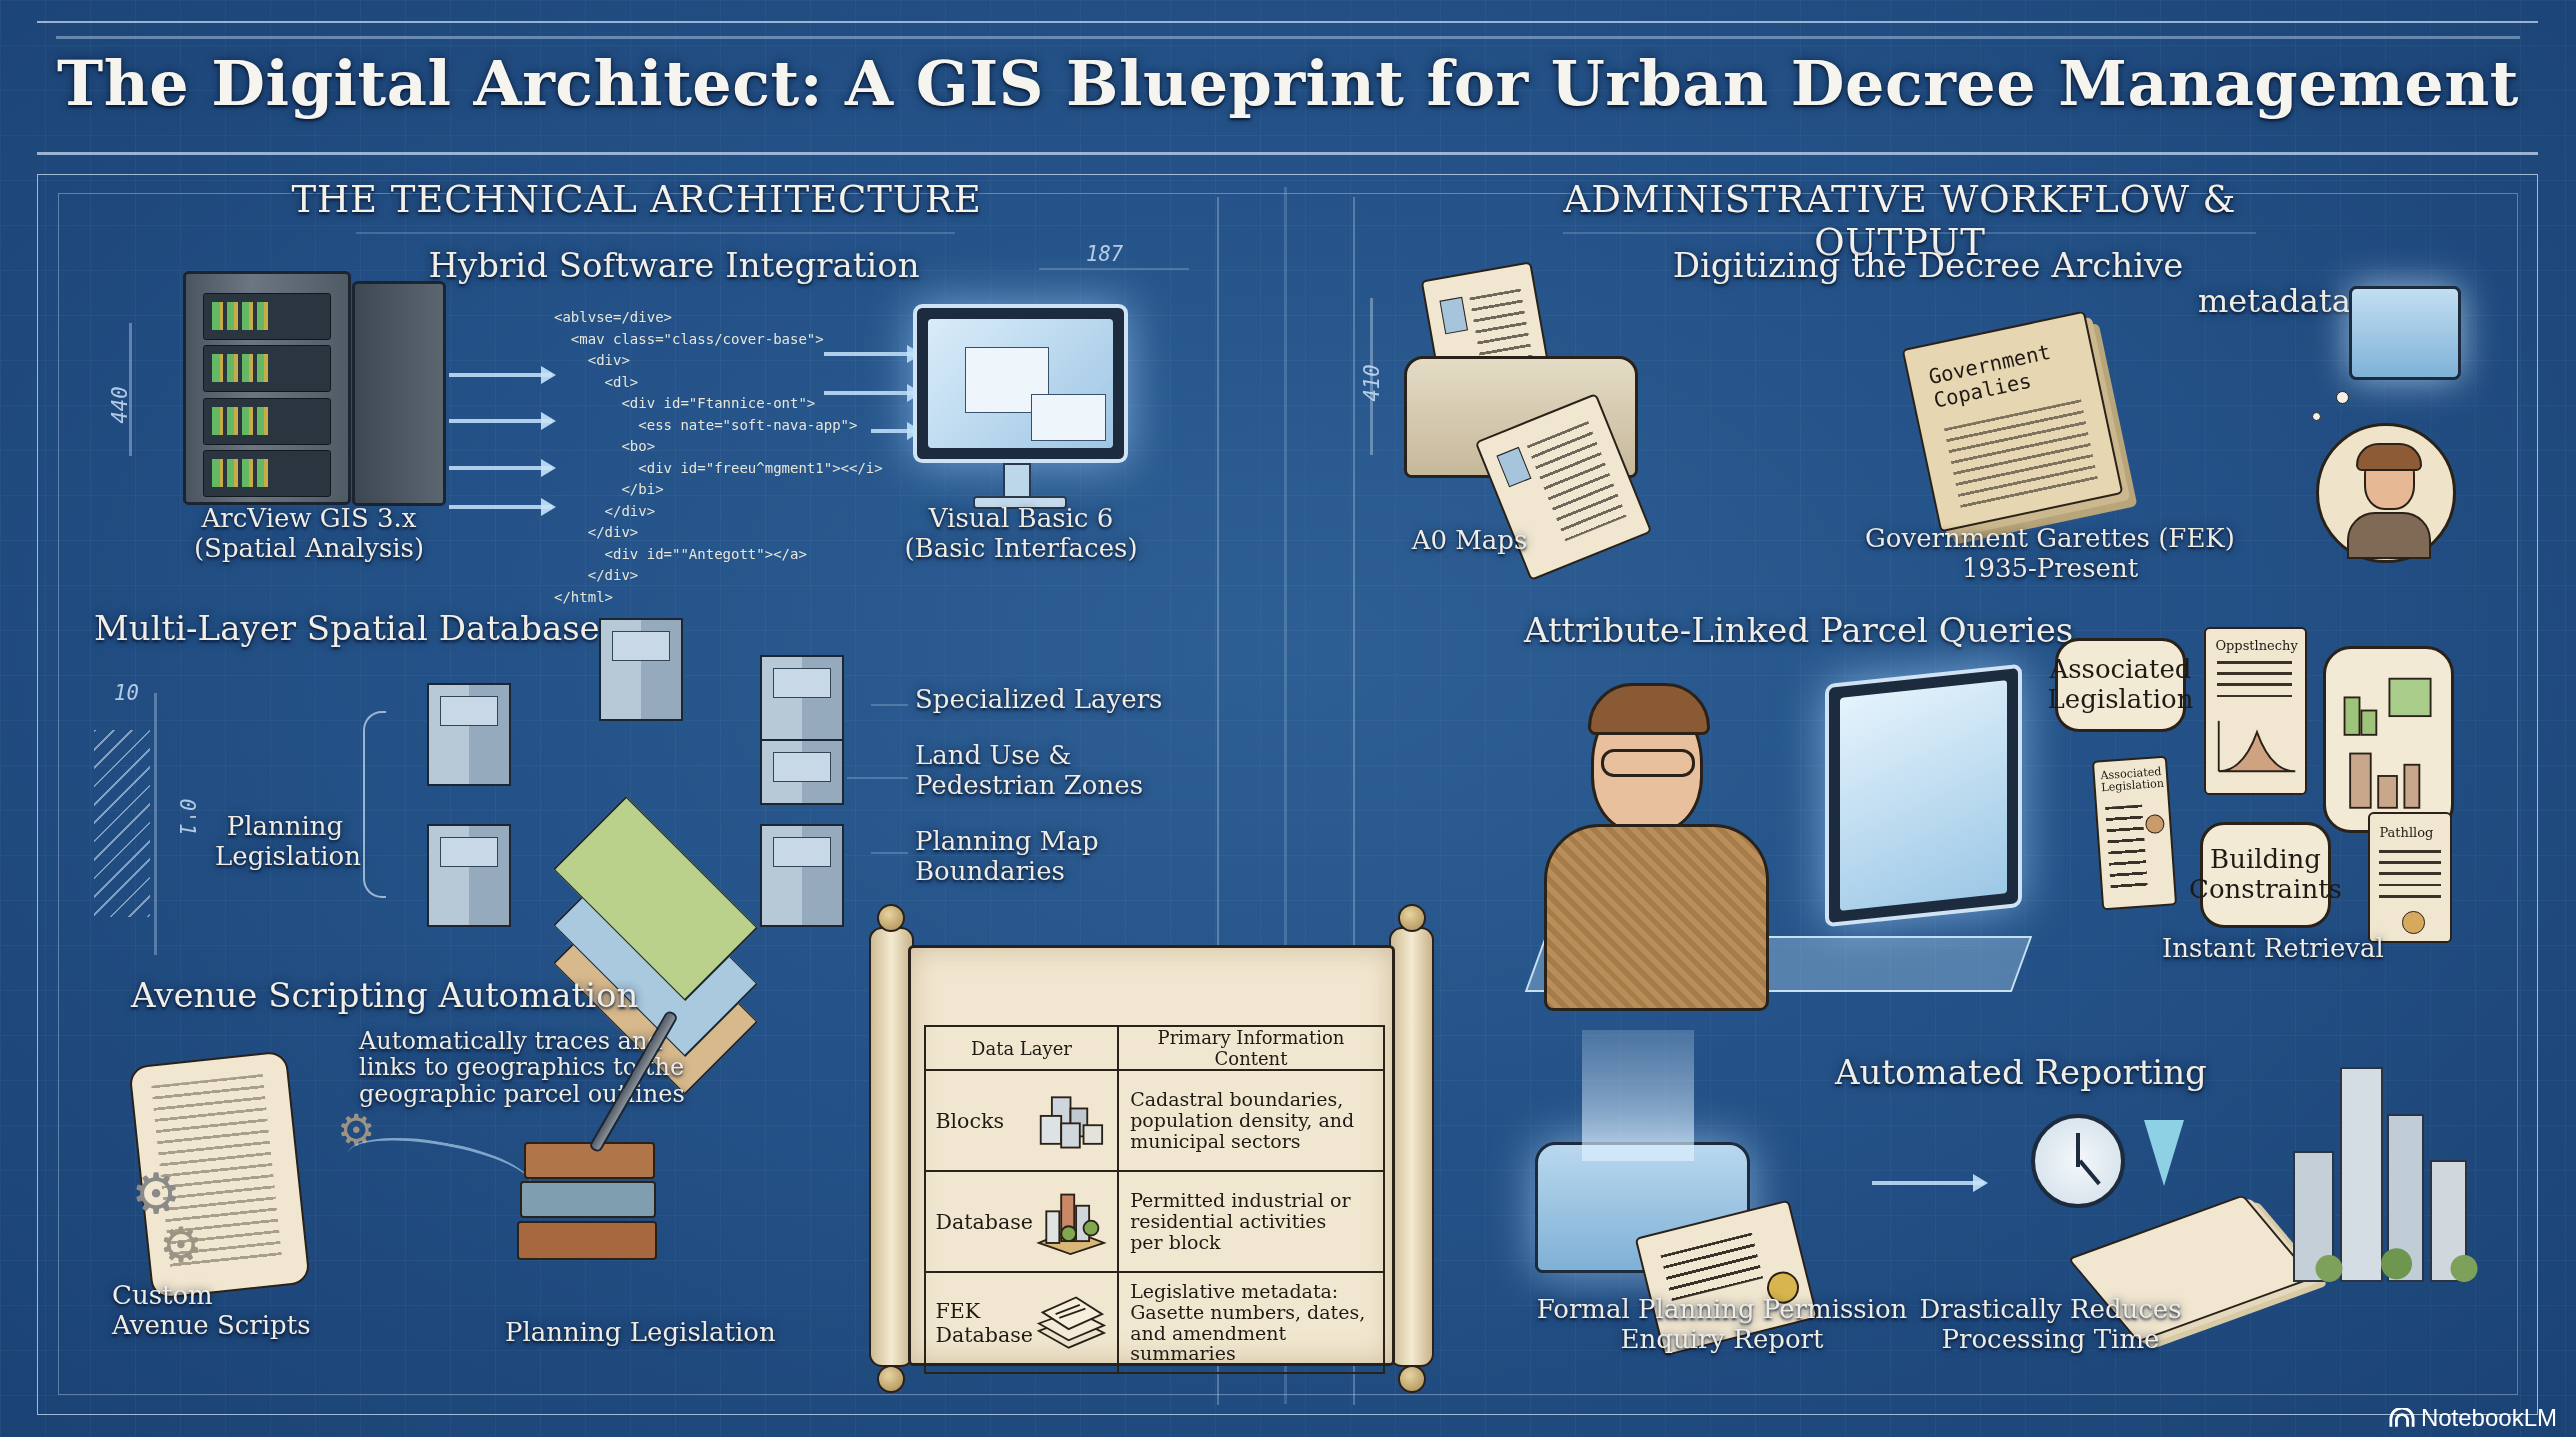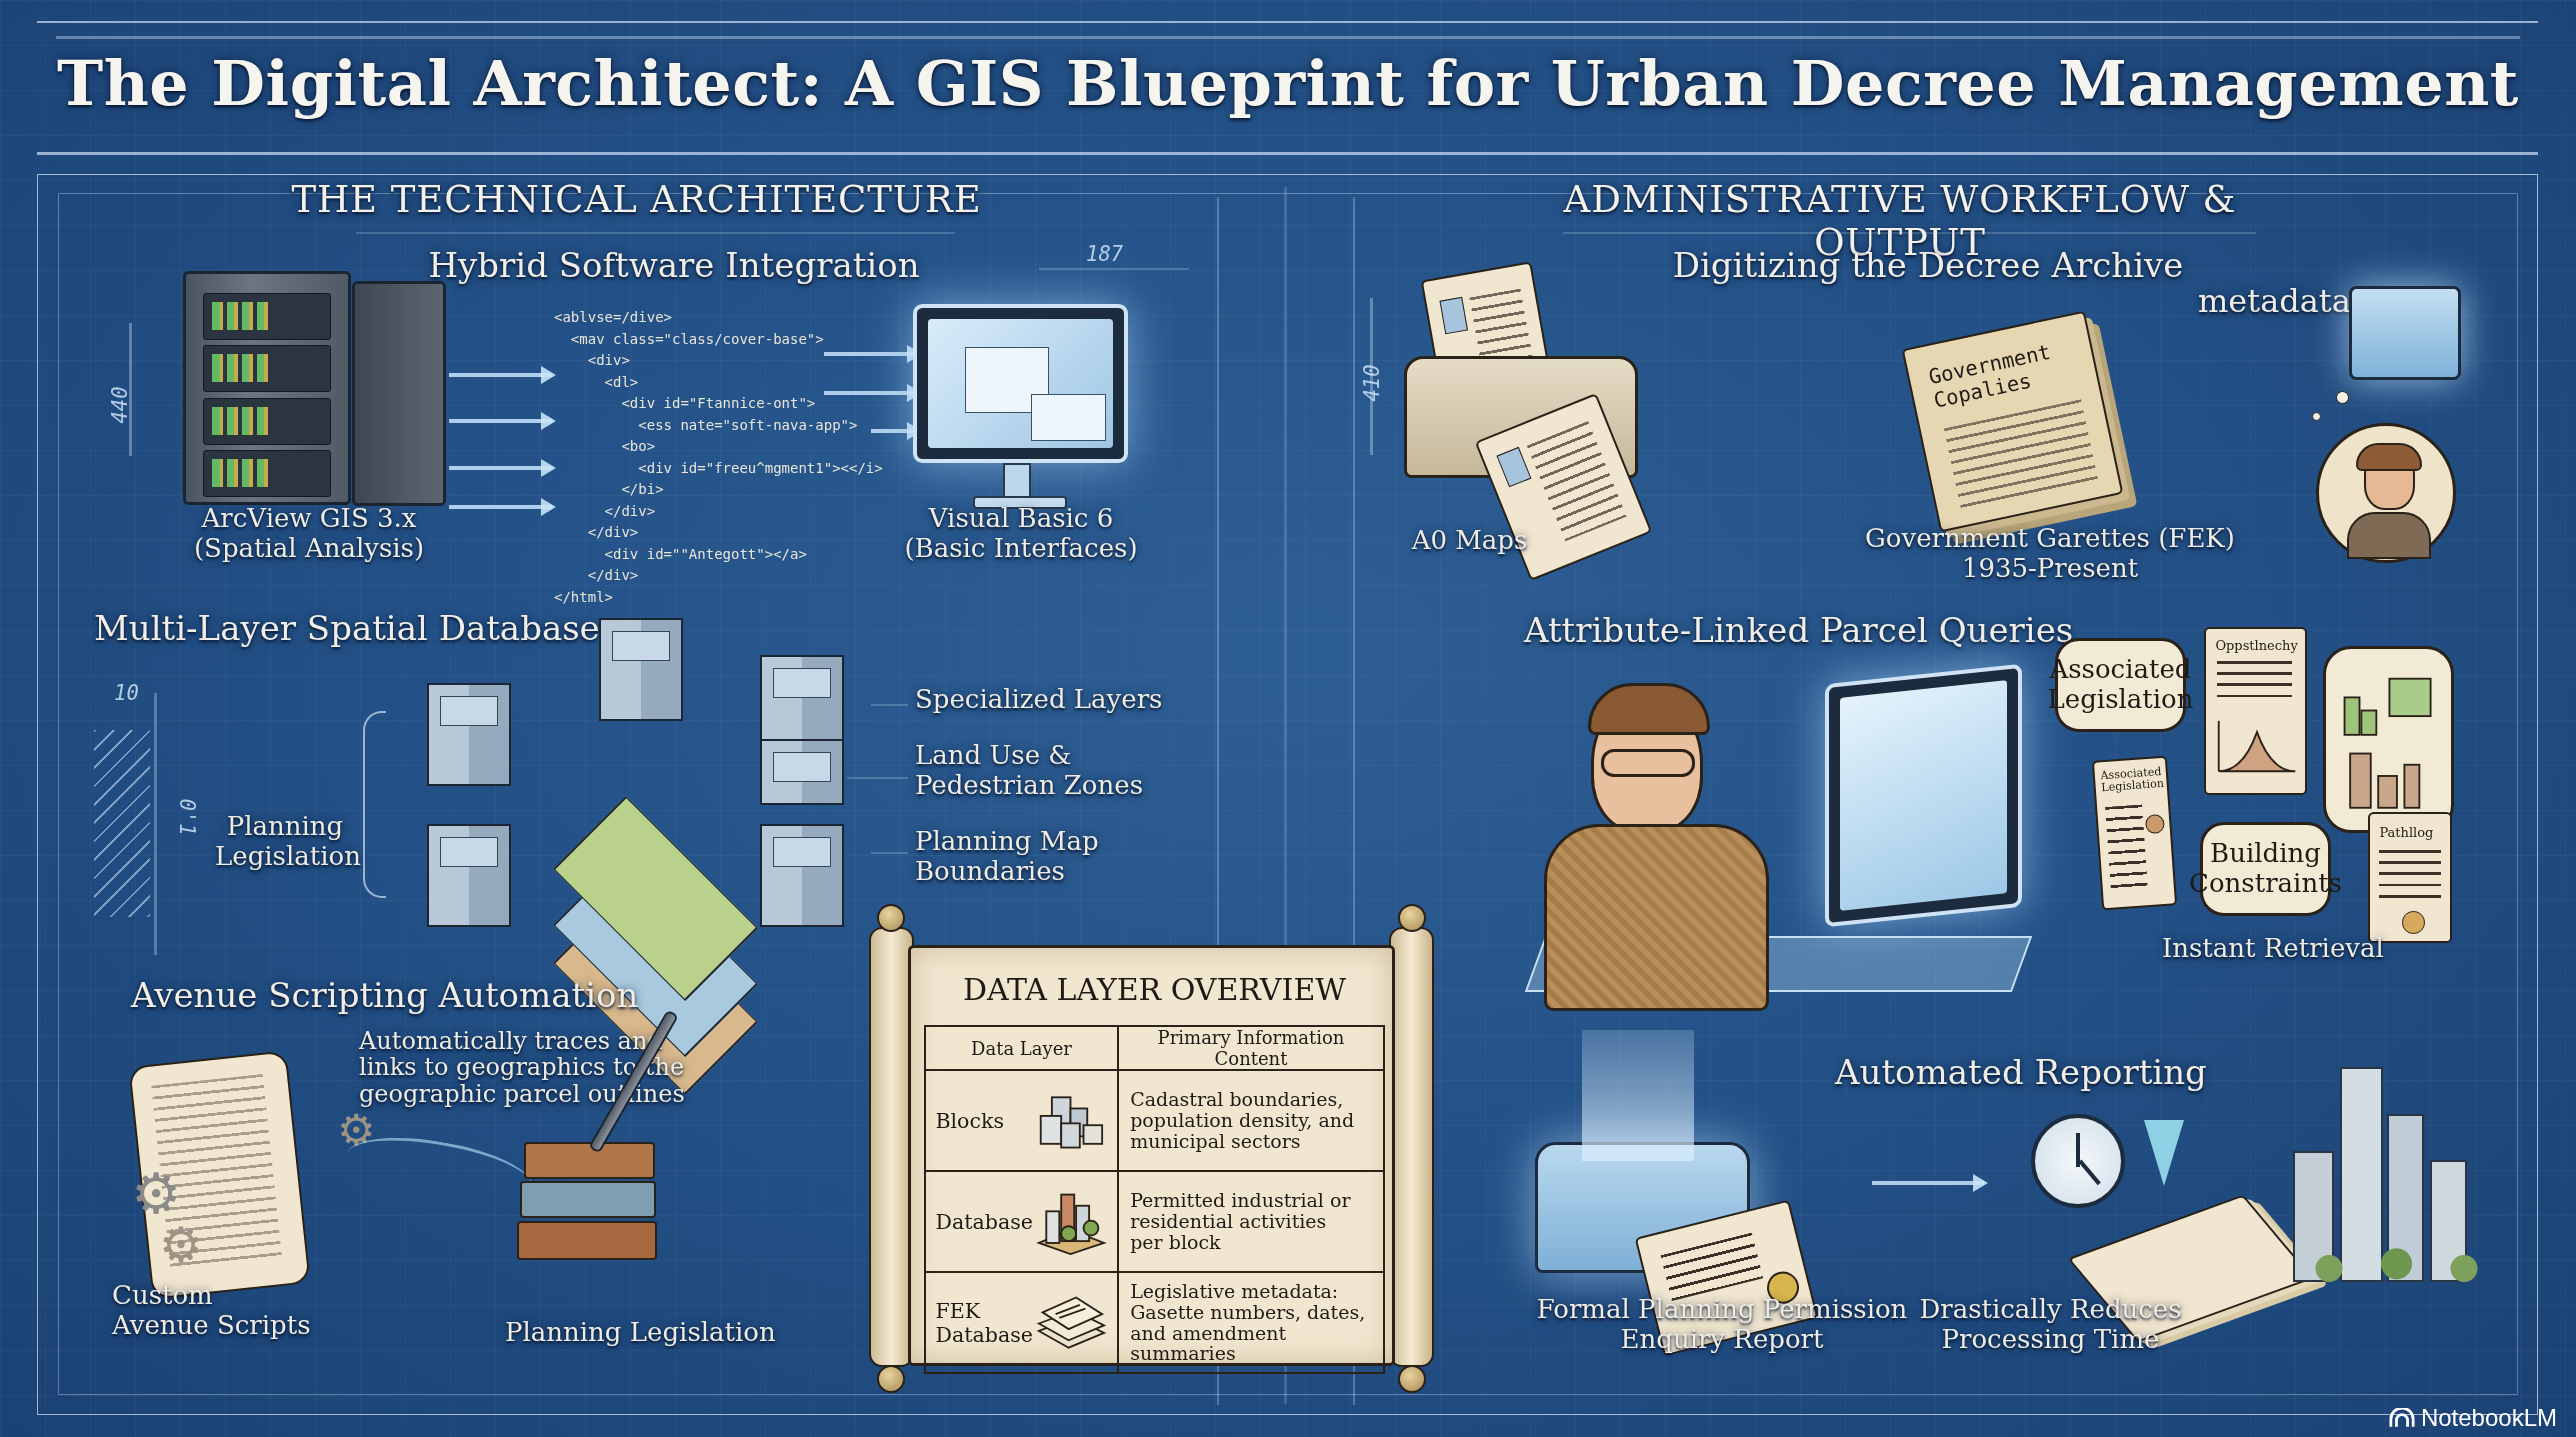--- a/index.html
+++ b/index.html
@@ -227,21 +227,20 @@
 
 <section>
   <div class="rod" style="left:869px; top:927px; height:440px;"></div>
   <div class="rod" style="left:1389px; top:927px; height:440px;"></div>
   <div class="knob" style="left:877px; top:904px;"></div>
   <div class="knob" style="left:1398px; top:904px;"></div>
   <div class="knob" style="left:877px; top:1365px;"></div>
   <div class="knob" style="left:1398px; top:1365px;"></div>
 
   <div class="abs scroll" style="left:908px; top:945px; width:487px; height:421px;">
-    <div class="abs" style="left:0; width:487px; top:24px; text-align:center; font-size:30px; color:#1f1a14;">DATA LAYER OVERVIEW</div>
     <table class="dl abs" style="left:13px; top:77px; width:461px;">
       <thead>
         <tr>
           <th>Data Layer</th>
           <th>Primary Information Content</th>
         </tr>
       </thead>
       <tbody>
         <tr>
           <td class="layer">
@@ -386,21 +385,21 @@
 
     <div class="parch" style="left:2097px; top:758px; width:75px; height:150px; transform:rotate(-4deg);">
       <div class="abs" style="left:5.6px; top:7.5px; font-size:11.2px; line-height:1.1;">
         <div>Associated</div>
         <div>Legislation</div>
       </div>
       <div class="doc-lines" style="left:7.5px; top:45px; width:37px; height:84px;"></div>
       <div class="abs" style="left:47px; top:56px; width:19px; height:19px; border-radius:50%; background:#c99a6a; border:1.9px solid #2a2118;"></div>
     </div>
 
-    <div class="bubble" style="left:2200px; top:822px; width:131px; height:94px;">
+    <div class="bubble" style="left:2200px; top:822px; width:131px; height:106px;">
       <div>
         <div>Building</div>
         <div>Constraints</div>
       </div>
     </div>
 
     <div class="parch" style="left:2368px; top:812px; width:84px; height:131px;">
       <div class="abs" style="left:9.4px; top:11.2px; font-size:13px;">Pathllog</div>
       <div class="doc-lines" style="left:9.4px; top:36px; width:62px; height:56px;"></div>
       <div class="abs" style="left:32px; top:97px; width:22.5px; height:22.5px; border-radius:50%; background:#d6a95c; border:1.9px solid #2a2118;"></div>

